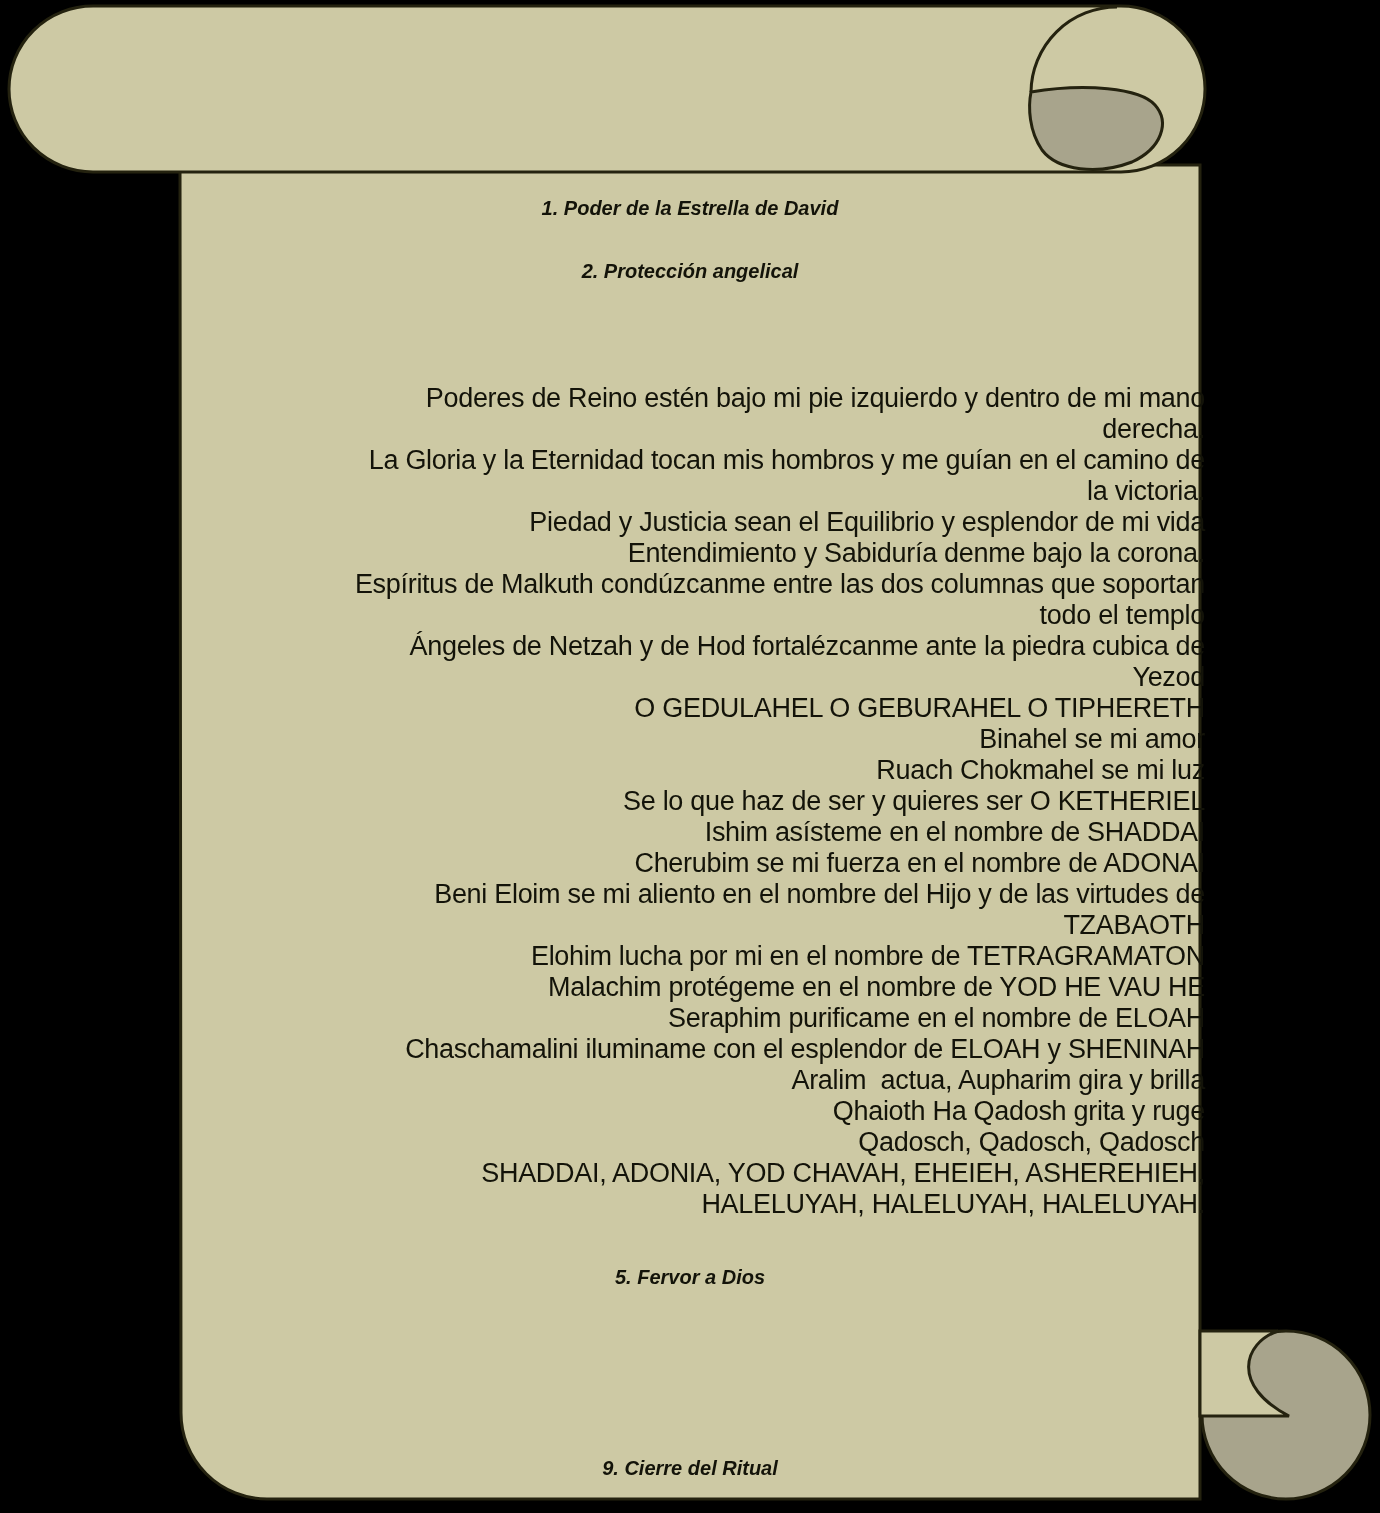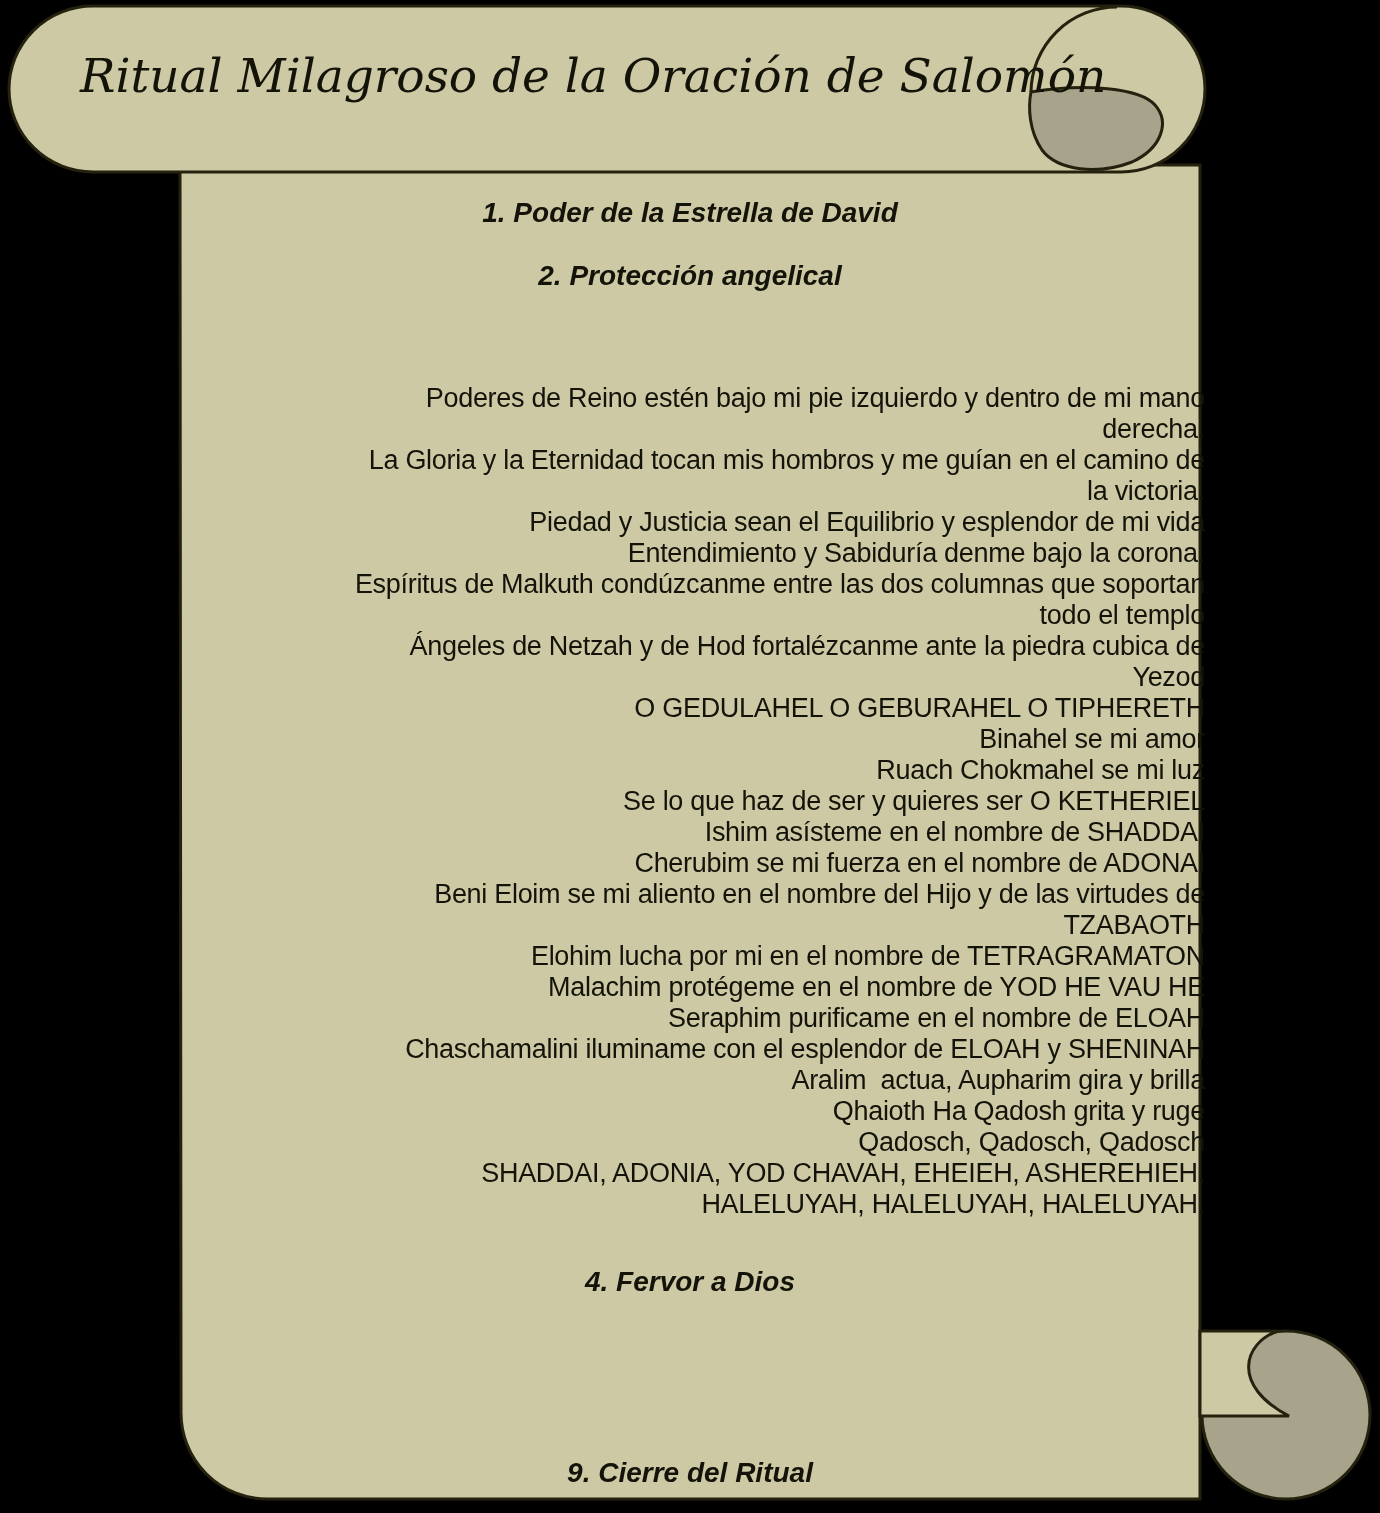--- a/index.html
+++ b/index.html
@@ -47,21 +47,21 @@
   }
 
   .section-heading {
     position: absolute;
     left: 190px;
     width: 1000px;
     text-align: center;
     font-family: "Liberation Sans", sans-serif;
     font-weight: bold;
     font-style: italic;
-    font-size: 28px;
+    font-size: 20px;
     color: var(--text-color);
   }
   .h1 { top: 197px; }
   .h2 { top: 260px; }
   .h3 { top: 324px; }
   .h4 { top: 1266px; }
   .h5 { top: 1331px; }
   .h6 { top: 1395px; }
   .h7 { top: 1457px; }
 
@@ -93,21 +93,20 @@
 
     <rect class="fill-paper" x="9" y="6" width="1196" height="166" rx="84" ry="83"></rect>
 
     <path class="stroke-only" d="M 1117 7 A 86 86 0 0 0 1031 92"></path>
 
     <path class="fill-curl" d="M 1031 92 C 1085 83 1140 88 1155 105 C 1170 122 1162 148 1132 162 C 1098 175 1058 171 1042 150 C 1029 131 1028 107 1031 92 Z"></path>
   </svg>
 
   <div class="text-layer">
 
-    <div class="scroll-title">Ritual Milagroso de la Oración de Salomón</div>
 
     <div class="section-heading h1">1. Poder de la Estrella de David</div>
 
     <div class="section-heading h2">2. Protección angelical</div>
 
 
     <div class="invocation">Poderes de Reino estén bajo mi pie izquierdo y dentro de mi mano
 derecha.
 La Gloria y la Eternidad tocan mis hombros y me guían en el camino de
 la victoria.
@@ -128,20 +127,20 @@
 Elohim lucha por mi en el nombre de TETRAGRAMATON
 Malachim protégeme en el nombre de YOD HE VAU HE
 Seraphim purificame en el nombre de ELOAH
 Chaschamalini iluminame con el esplendor de ELOAH y SHENINAH
 Aralim  actua, Aupharim gira y brilla
 Qhaioth Ha Qadosh grita y ruge
 Qadosch, Qadosch, Qadosch
 SHADDAI, ADONIA, YOD CHAVAH, EHEIEH, ASHEREHIEH,
 HALELUYAH, HALELUYAH, HALELUYAH.</div>
 
-    <div class="section-heading h4">4. Fervor a Dios</div>
+    <div class="section-heading h4">5. Fervor a Dios</div>
 
 
 
     <div class="section-heading h7">9. Cierre del Ritual</div>
 
   </div>
 </div>
 
 </body></html>

